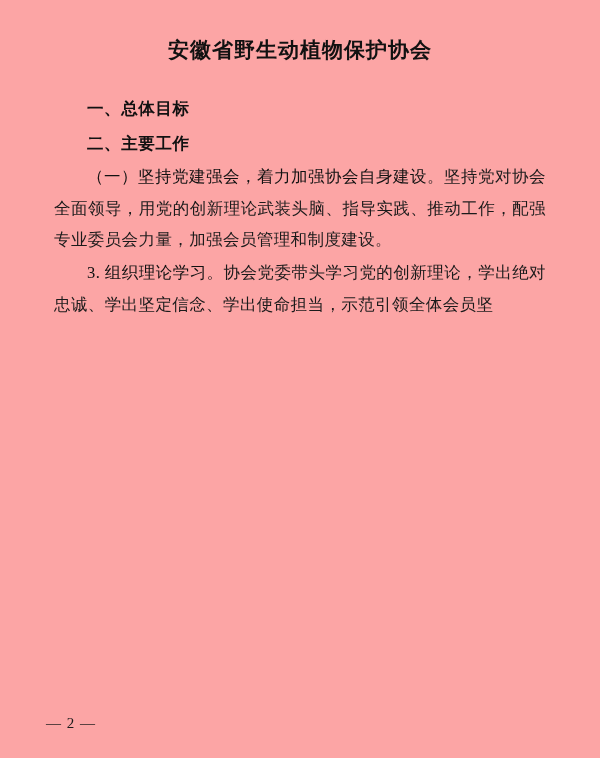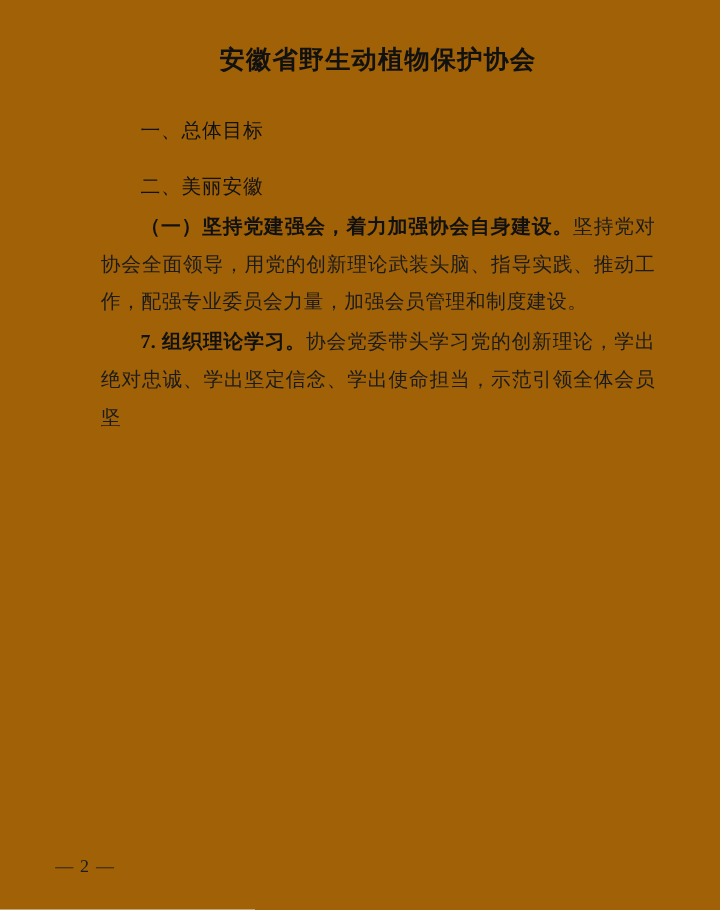--- a/index.html
+++ b/index.html
@@ -12,22 +12,22 @@
     background: #ffffff;
     font-family: "Liberation Serif", "DejaVu Serif", serif;
     color: #1a1a1a;
     overflow: hidden;
   }
   .page {
     position: relative;
     width: 600px;
     height: 758px;
     box-sizing: border-box;
-    padding: 26px 54px 0 84px;
-    background: #a16207;
+    padding: 26px 54px 0 54px;
+    background: #fca5a5;
   }
   .title-block {
     text-align: center;
     margin-top: 8px;
     margin-bottom: 26px;
   }
   .title-line {
     font-family: "Liberation Serif", "DejaVu Serif", serif;
     font-weight: bold;
     font-size: 21px;
@@ -41,30 +41,30 @@
     text-align: justify;
     text-justify: inter-ideograph;
     letter-spacing: 0.4px;
     color: #1b1b1b;
   }
   .para {
     margin: 0 0 1px 0;
     text-indent: 2em;
   }
   .heading {
-    margin: 16px 0 1px 0;
+    margin: 4px 0 1px 0;
     text-indent: 2em;
-    font-weight: normal;
+    font-weight: bold;
     font-size: 16.5px;
     line-height: 1.92;
     letter-spacing: 0.6px;
     color: #111111;
   }
   .para .lead {
-    font-weight: bold;
+    font-weight: normal;
     color: #111111;
   }
   .footer {
     position: absolute;
     left: 0;
     right: 0;
     bottom: 26px;
     text-align: left;
     padding-left: 46px;
     font-size: 15px;
@@ -80,27 +80,27 @@
   <div class="title-block">
     <div class="title-line">安徽省野生动植物保护协会</div>
   </div>
 
   <div class="body-text">
 
 
     <p class="heading">一、总体目标</p>
 
 
-    <p class="heading">二、美丽安徽</p>
+    <p class="heading">二、主要工作</p>
 
     <p class="para">
       <span class="lead">（一）坚持党建强会，着力加强协会自身建设。</span><span>坚持党对协会全面领导，用党的创新理论武装头脑、指导实践、推动工作，配强专业委员会力量，加强会员管理和制度建设。</span>
     </p>
 
     <p class="para">
-      <span class="lead">7. 组织理论学习。</span><span>协会党委带头学习党的创新理论，学出绝对忠诚、学出坚定信念、学出使命担当，示范引领全体会员坚</span>
+      <span class="lead">3. 组织理论学习。</span><span>协会党委带头学习党的创新理论，学出绝对忠诚、学出坚定信念、学出使命担当，示范引领全体会员坚</span>
     </p>
 
   </div>
 
   <div class="footer">— 2 —</div>
 
 </div>
 
 </body></html>

